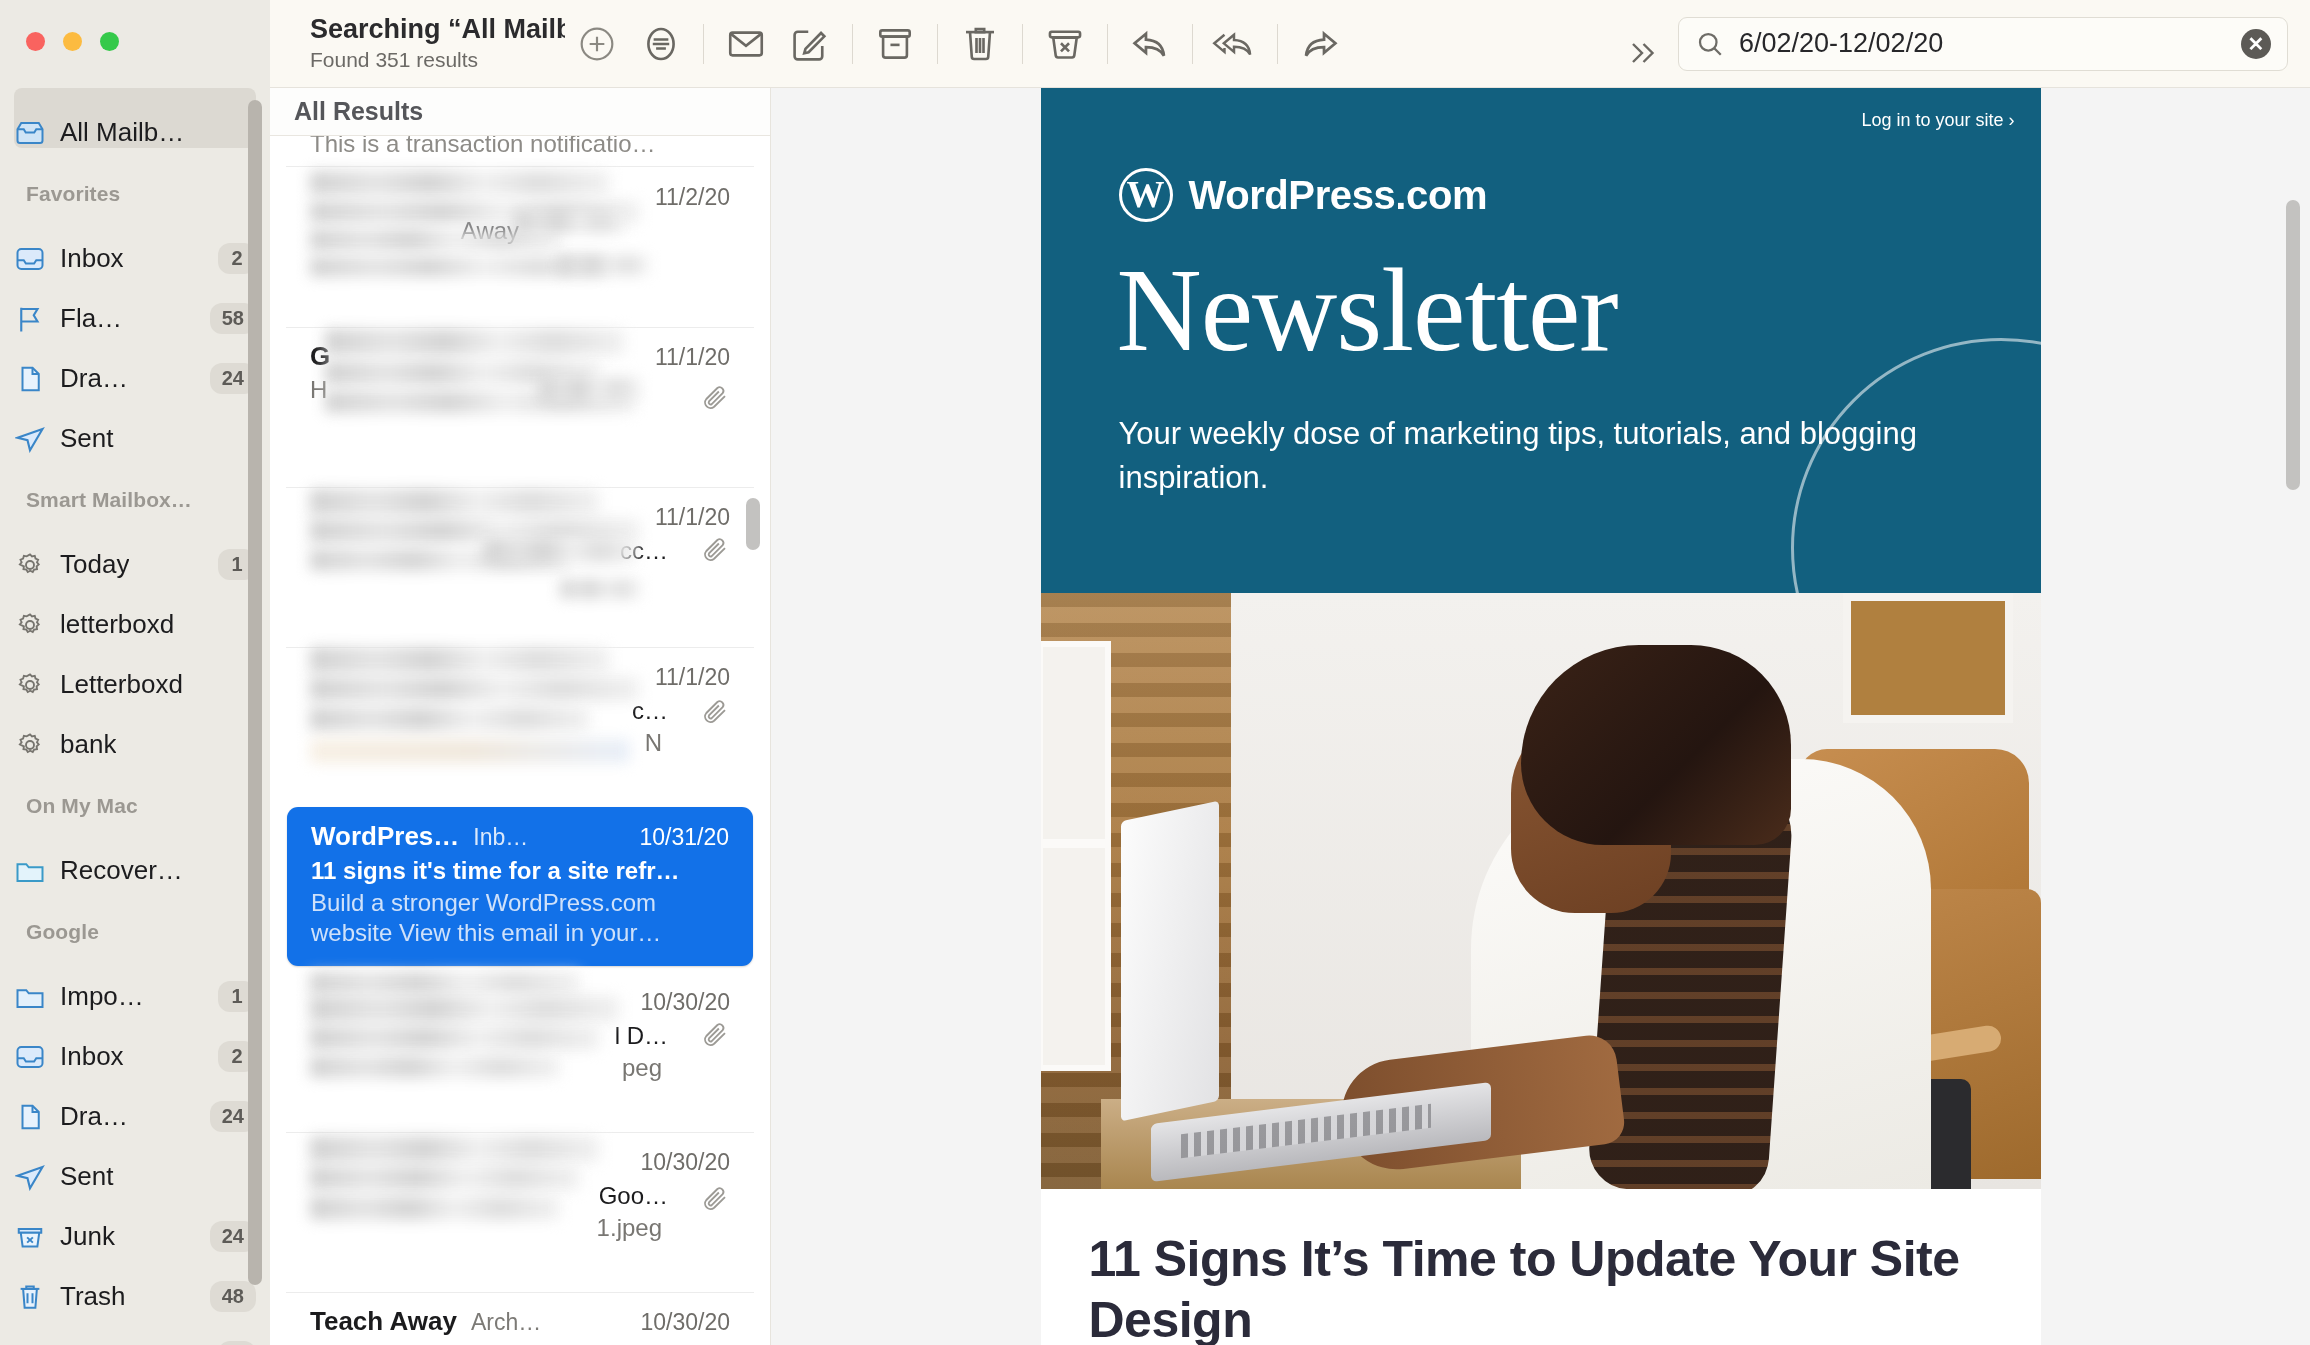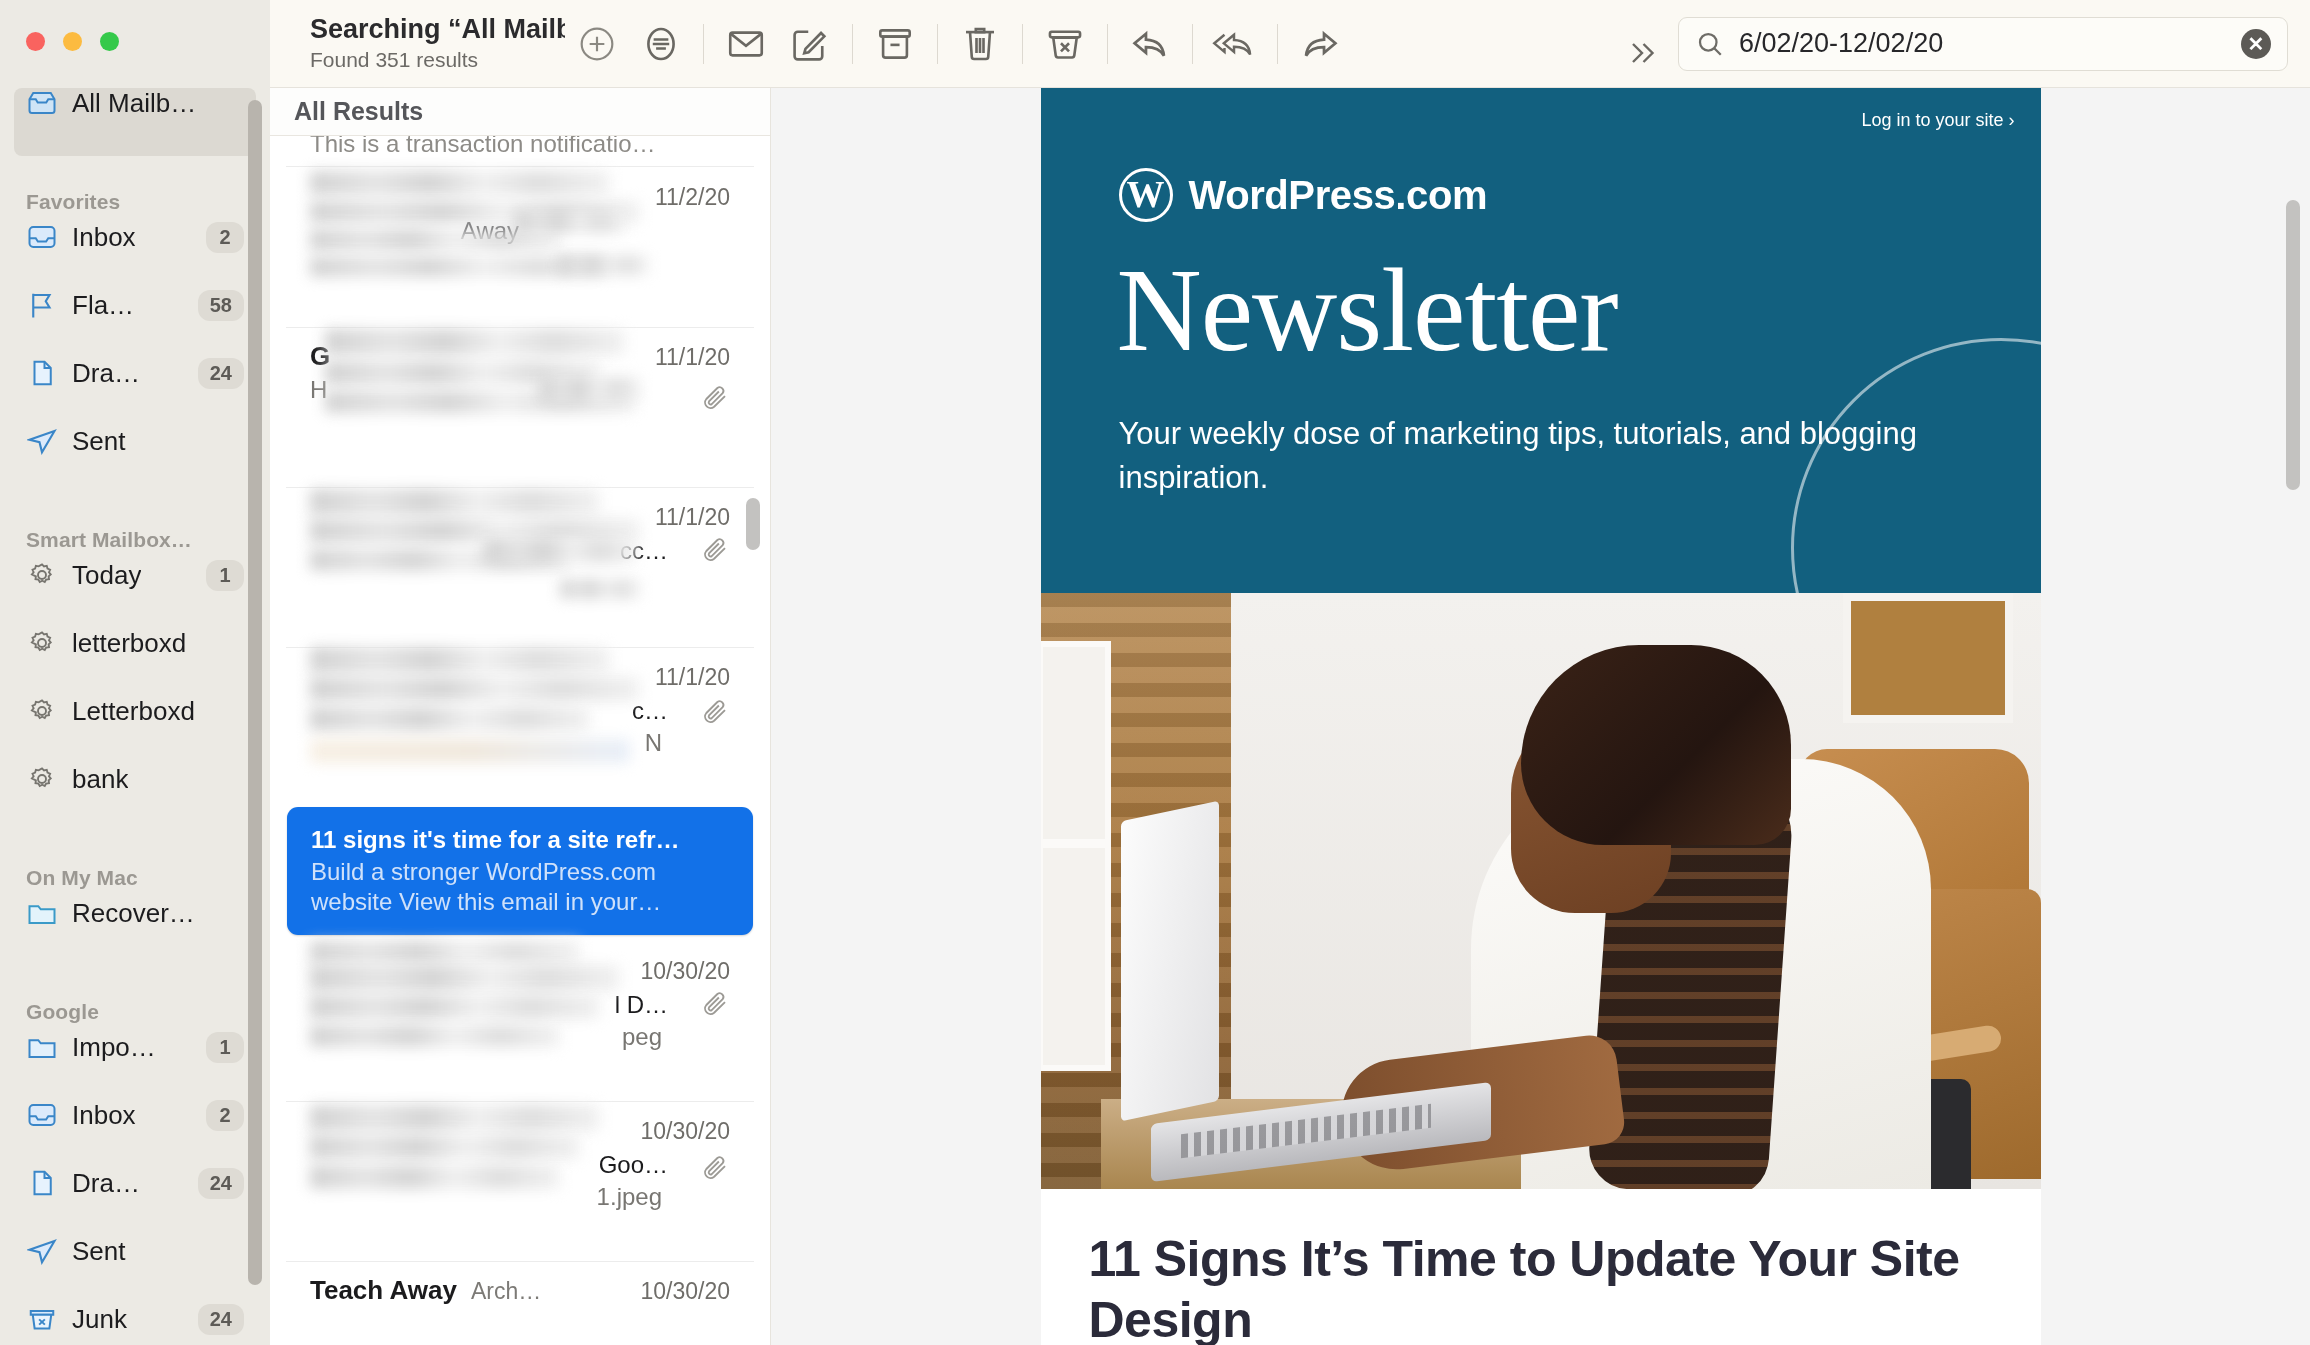--- a/index.html
+++ b/index.html
@@ -22,24 +22,24 @@
   }
   .sidebar-titlebar { height: 88px; position: relative; }
   .traffic { position: absolute; left: 26px; top: 32px; display: flex; gap: 18px; }
   .light { width: 19px; height: 19px; border-radius: 50%; }
   .light.red { background: #f9635f; }
   .light.yellow { background: #fcbb40; }
   .light.green { background: #35c94a; }
 
   .sb-scroll { position: relative; height: calc(1345px - 88px); overflow: hidden; }
   .sb-item {
-    display: flex; align-items: flex-start;
-    height: 68px;
+    display: flex; align-items: flex-end;
+    height: 60px;
     margin: 0 14px 0 14px;
-    padding: 0 12px;
+    padding: 0 0;
     border-radius: 8px;
     gap: 14px;
     color: #1c1c1e;
     font-size: 26px;
   }
   .sb-item.selected { background: #dcd9d2; }
   .sb-ico { width: 32px; height: 30px; flex: 0 0 32px; display: flex; align-items: center; justify-content: center; }
   .sb-ico svg { width: 30px; height: 28px; display: block; }
   .sb-label { white-space: nowrap; overflow: hidden; }
   .sb-badge {
@@ -684,20 +684,25 @@
               </span>
               <div class="redact" style="left:0;top:0px;width:300px;height:26px;"></div>
               <div class="redact" style="left:0;top:30px;width:330px;height:24px;"></div>
               <div class="redact" style="left:0;top:60px;width:280px;height:24px;"></div>
               <div class="redact" style="left:0;top:92px;width:320px;height:24px;background:linear-gradient(90deg,#f7efe3,#efe7db,#e7eef8);"></div>
             </div>
           </div>
 
           <div class="row selected">
             <div class="sel-card">
+              <div class="row-top">
+                <span class="row-from">WordPres…</span>
+                <span class="row-box">Inb…</span>
+                <span class="row-date">10/31/20</span>
+              </div>
               <div class="row-sub">11 signs it's time for a site refr…</div>
               <div class="row-snip" style="white-space:normal;">Build a stronger WordPress.com website View this email in your…</div>
             </div>
           </div>
 
           <div class="row" style="height:160px;margin-top:6px;">
             <div class="row-inner">
               <div class="row-top">
                 <span class="row-from">&nbsp;</span>
                 <span class="row-date">10/30/20</span>

